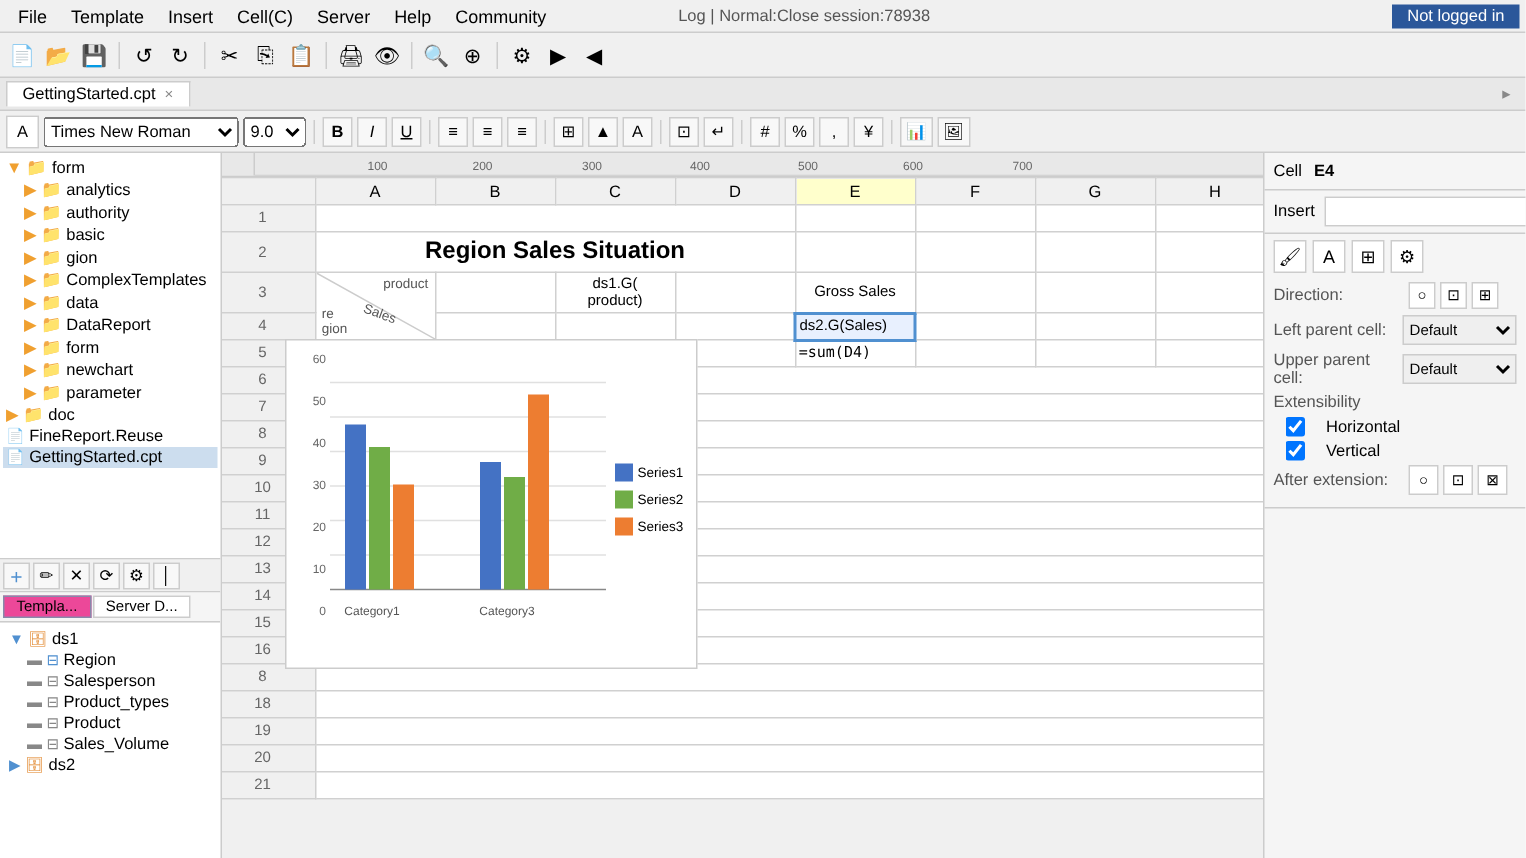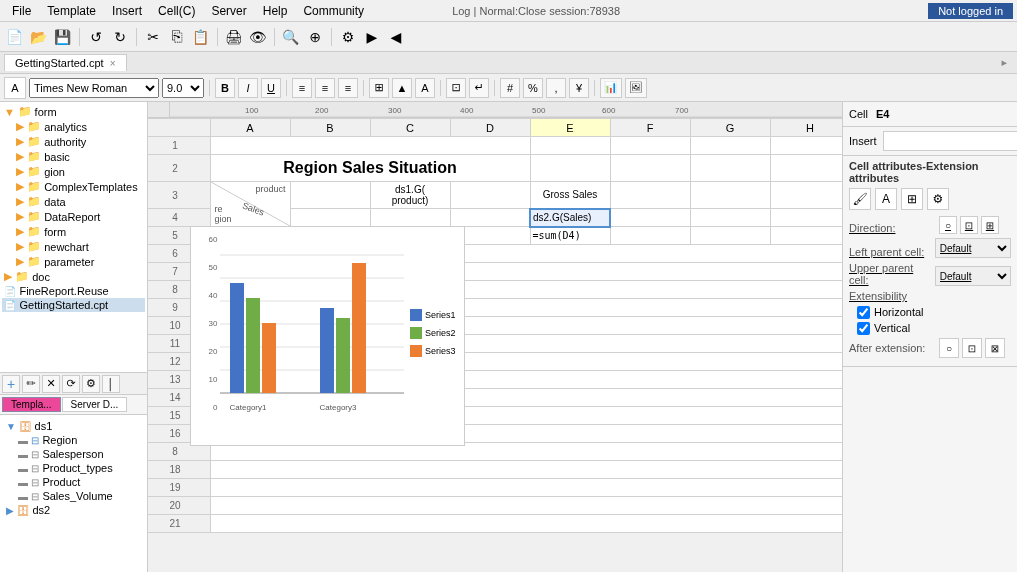--- a/index.html
+++ b/index.html
@@ -66,25 +66,25 @@
     .right-panel { width: 175px; background: #f5f5f5; border-left: 1px solid #ccc; display: flex; flex-direction: column; font-size: 11px; }
     .right-top { padding: 6px; border-bottom: 1px solid #ccc; display: flex; gap: 8px; align-items: center; }
     .cell-ref-label { font-size: 11px; }
     .cell-ref-value { font-size: 11px; font-weight: bold; }
     .insert-row { display: flex; align-items: center; gap: 6px; padding: 4px 6px; border-bottom: 1px solid #ccc; }
     .insert-input { flex: 1; height: 20px; border: 1px solid #ccc; font-size: 11px; padding: 0 3px; }
     .attr-section { padding: 4px 6px; border-bottom: 1px solid #ccc; }
     .attr-title { font-size: 11px; font-weight: bold; margin-bottom: 4px; color: #333; }
     .attr-icons { display: flex; gap: 4px; margin-bottom: 6px; }
     .attr-icon-btn { width: 22px; height: 22px; border: 1px solid #ccc; background: white; cursor: pointer; display: flex; align-items: center; justify-content: center; font-size: 12px; }
-    .attr-row { display: flex; align-items: flex-end; margin-bottom: 4px; font-size: 11px; text-decoration: underline; }
+    .attr-row { display: flex; align-items: center; margin-bottom: 4px; font-size: 11px; }
     .attr-label { width: 90px; color: #555; }
     .attr-value { flex: 1; display: flex; align-items: center; gap: 3px; }
     .attr-select { width: 80px; height: 20px; font-size: 10px; border: 1px solid #ccc; }
-    .checkbox-row { display: flex; align-items: flex-start; gap: 4px; margin-bottom: 3px; }
+    .checkbox-row { display: flex; align-items: center; gap: 14px; margin-bottom: 3px; }
     .after-ext-row { display: flex; align-items: center; margin-bottom: 4px; font-size: 11px; }
     .after-icons { display: flex; gap: 3px; }
     .after-icon { width: 20px; height: 20px; border: 1px solid #ccc; background: white; cursor: pointer; display: flex; align-items: center; justify-content: center; font-size: 10px; }
   </style>
 </head>
 <body>
 
 <div class="menu-bar">
   <span class="menu-item">File</span>
   <span class="menu-item">Template</span>
@@ -542,21 +542,20 @@
       <span class="cell-ref-value">E4</span>
     </div>
 
     <div class="insert-row">
       <span>Insert</span>
       <input class="insert-input" type="text" style="">
 
     </div>
 
     <div class="attr-section">
-      <div class="attr-title">Cell attributes-Extension attributes</div>
 
       <div class="attr-icons">
         <div class="attr-icon-btn">🖌</div>
         <div class="attr-icon-btn">A</div>
         <div class="attr-icon-btn">⊞</div>
         <div class="attr-icon-btn">⚙</div>
       </div>
 
       <div class="attr-row">
         <div class="attr-label">Direction:</div>

